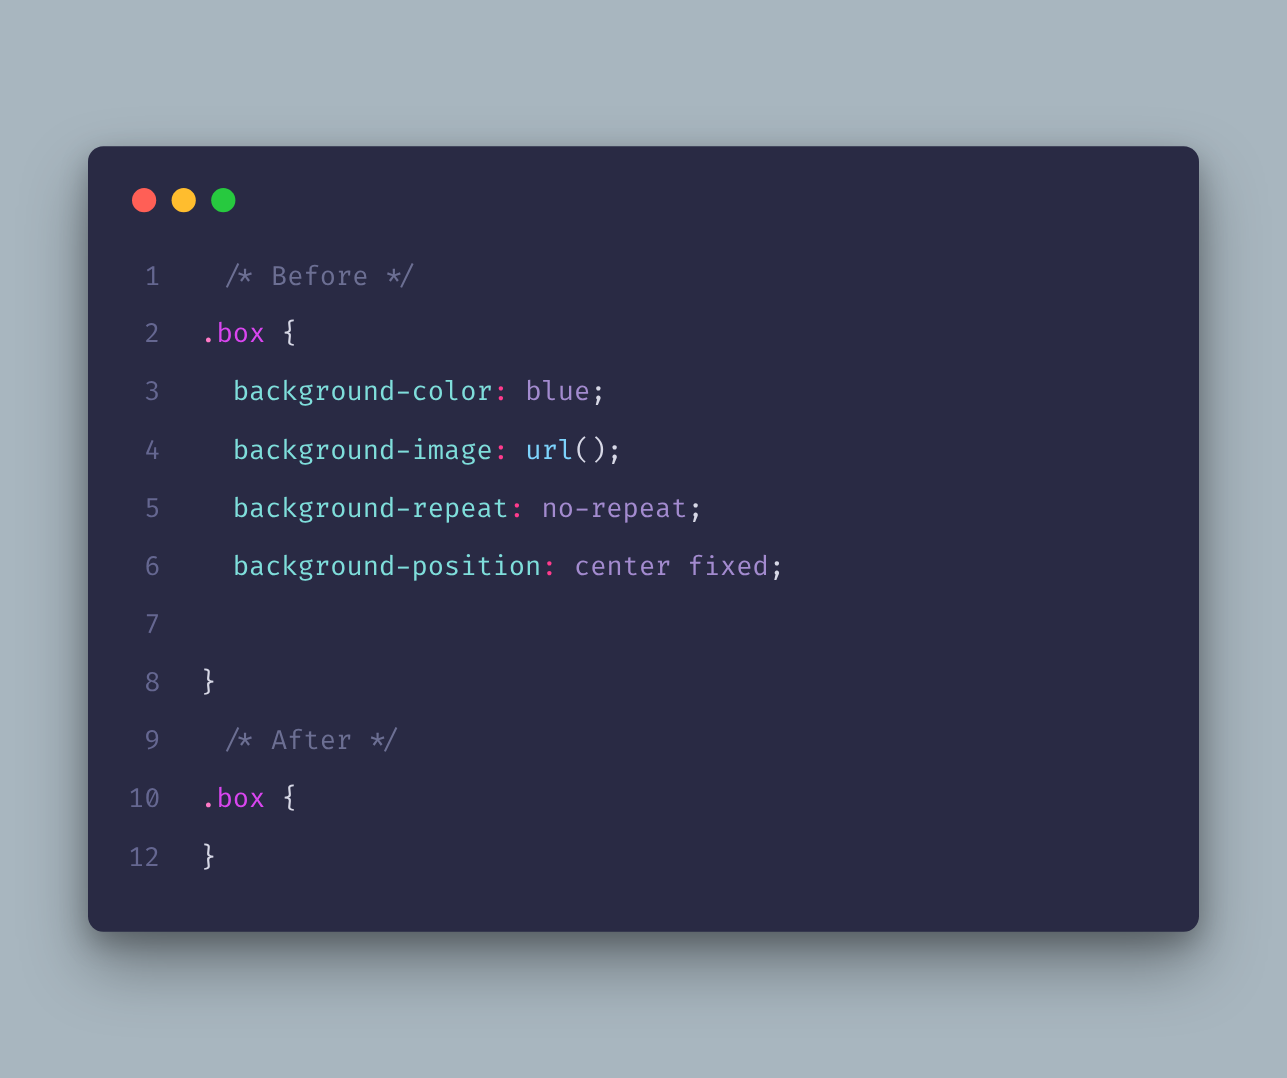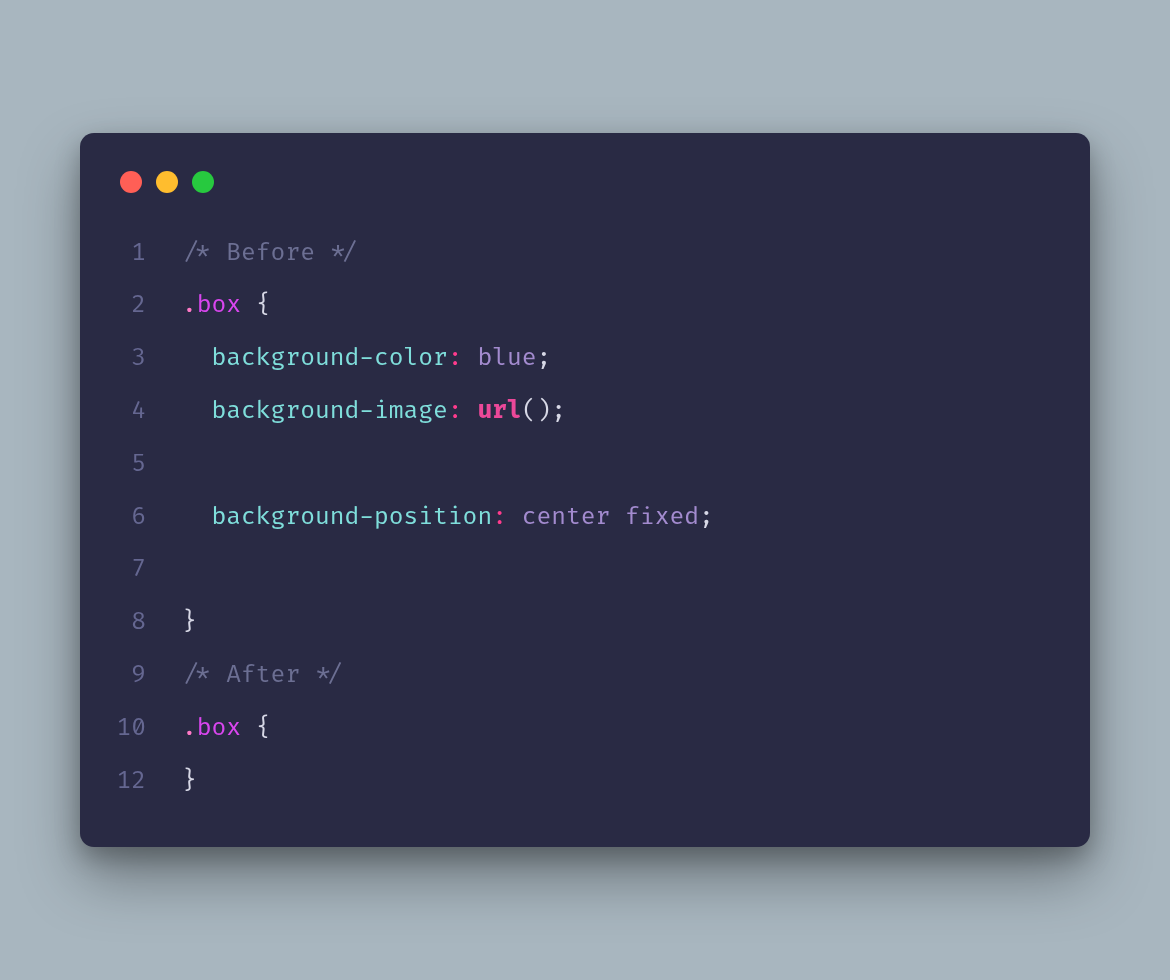--- a/index.html
+++ b/index.html
@@ -52,28 +52,28 @@
     flex: none;
     user-select: none;
   }
   .content {
     flex: 1;
     white-space: pre-wrap;
     word-break: break-word;
     padding-left: 6px;
   }
   
-  .tok-comment { color: #6c6f93; }
+  .tok-comment { color: #6c6f93; margin-left: 20px; }
   .tok-dot     { color: #ff79c6; }
   .tok-class   { color: #d946ef; }
   .tok-brace   { color: #d7d8e6; }
   .tok-prop    { color: #7fdedb; }
   .tok-colon   { color: #ff3b8d; }
   .tok-value   { color: #a38bcf; }
-  .tok-fn      { color: #ec4899; font-weight: bold; }
+  .tok-fn      { color: #7dd3fc; }
   .tok-paren   { color: #d7d8e6; }
   .tok-semi    { color: #d7d8e6; }
   .indent { display:inline-block; width: 2ch; }
 </style>
 </head>
 <body>
 
 <div class="stage">
   <div class="window">
     <div class="dots">
@@ -93,20 +93,21 @@
         <div class="row">
           <div class="gutter">3</div>
           <div class="content"><span class="indent"></span><span class="tok-prop">background-color</span><span class="tok-colon">:</span><span> </span><span class="tok-value">blue</span><span class="tok-semi">;</span></div>
         </div>
         <div class="row">
           <div class="gutter">4</div>
           <div class="content"><span class="indent"></span><span class="tok-prop">background-image</span><span class="tok-colon">:</span><span> </span><span class="tok-fn">url</span><span class="tok-paren">()</span><span class="tok-semi">;</span></div>
         </div>
         <div class="row">
           <div class="gutter">5</div>
+          <div class="content"><span class="indent"></span><span class="tok-prop">background-repeat</span><span class="tok-colon">:</span><span> </span><span class="tok-value">no-repeat</span><span class="tok-semi">;</span></div>
         </div>
         <div class="row">
           <div class="gutter">6</div>
           <div class="content"><span class="indent"></span><span class="tok-prop">background-position</span><span class="tok-colon">:</span><span> </span><span class="tok-value">center fixed</span><span class="tok-semi">;</span></div>
         </div>
         <div class="row">
           <div class="gutter">7</div>
         </div>
         <div class="row">
           <div class="gutter">8</div>

